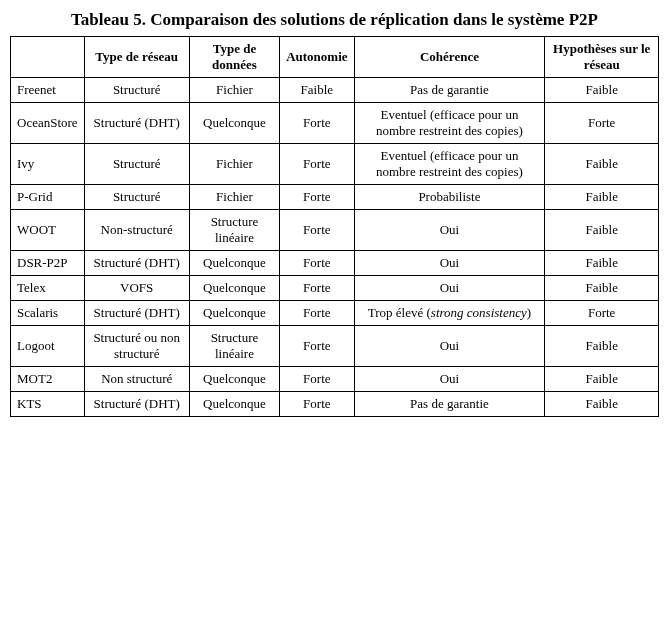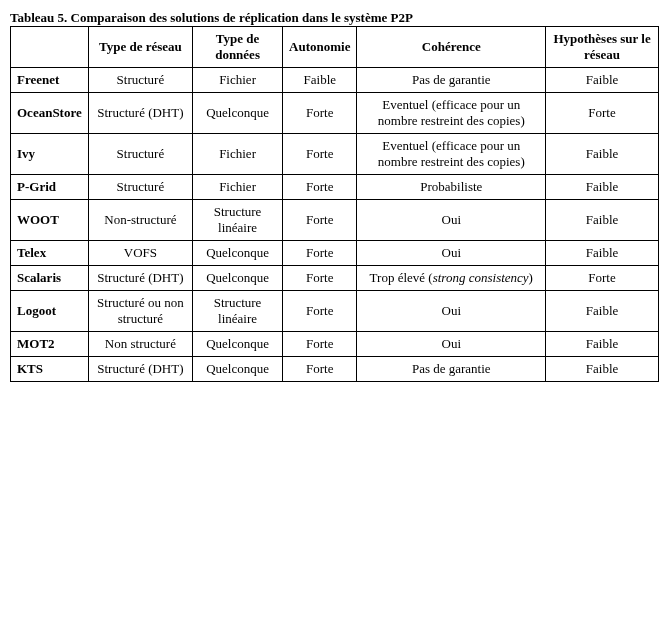--- a/index.html
+++ b/index.html
@@ -4,39 +4,41 @@
   <style>
     * { box-sizing: border-box; margin: 0; padding: 0; }
     body {
       font-family: Times New Roman, serif;
       font-size: 13px;
       background: #fff;
       color: #000;
       padding: 10px;
     }
     .caption {
+      text-align: center;
       font-weight: bold;
-      font-size: 13px;
+      margin-bottom: 6px;
+      font-size: 17px;
     }
     table {
       border-collapse: collapse;
       width: 100%;
       padding-left: 37px;
     }
     th, td {
       border: 1px solid #000;
       padding: 4px 6px;
       text-align: center;
       vertical-align: middle;
     }
     th {
       font-weight: bold;
     }
     .row-header {
-      font-weight: bold;
+      font-weight: normal;
       text-align: left;
     }
   </style>
 </head>
 <body>
 
 <p class="caption">Tableau 5. Comparaison des solutions de réplication dans le système P2P</p>
 
 <table>
   <thead>
@@ -84,20 +86,28 @@
       </tr>
       <tr>
         <td class="row-header">WOOT</td>
         <td>Non-structuré</td>
         <td>Structure linéaire</td>
         <td>Forte</td>
         <td>Oui</td>
         <td>Faible</td>
       </tr>
       <tr>
+        <td class="row-header">DSR-P2P</td>
+        <td>Structuré (DHT)</td>
+        <td>Quelconque</td>
+        <td>Forte</td>
+        <td>Oui</td>
+        <td>Faible</td>
+      </tr>
+      <tr>
         <td class="row-header">Telex</td>
         <td>VOFS</td>
         <td>Quelconque</td>
         <td>Forte</td>
         <td>Oui</td>
         <td>Faible</td>
       </tr>
       <tr>
         <td class="row-header">Scalaris</td>
         <td>Structuré (DHT)</td>

